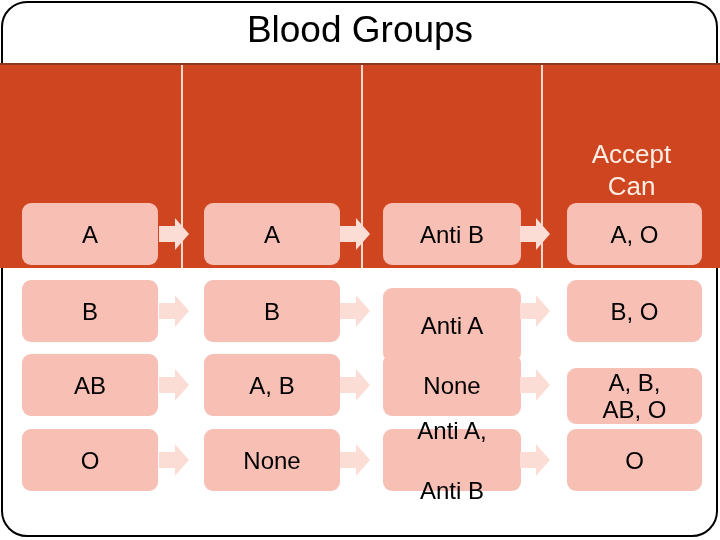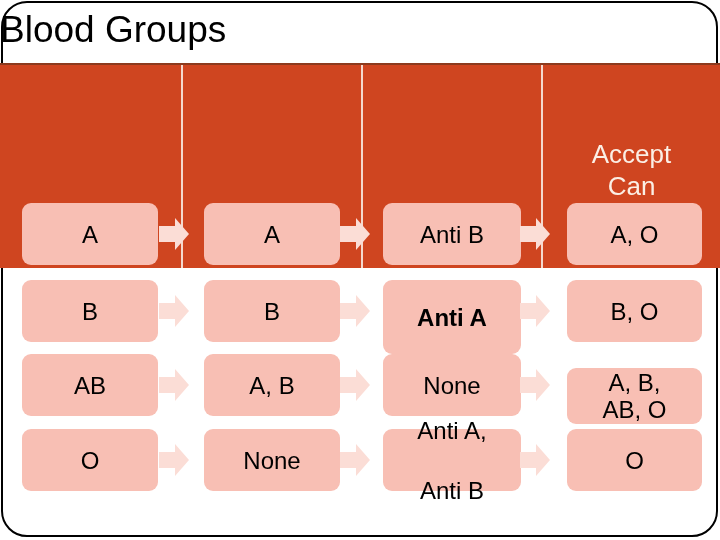--- a/index.html
+++ b/index.html
@@ -21,20 +21,21 @@
     box-sizing:border-box;
     background:#ffffff;
     overflow:hidden;
   }
 
   
   #title{
     position:absolute;
     left:0; top:8px;
     width:720px;
+    text-align:center;
     font-size:37px;
     line-height:44px;
     color:#000000;
     letter-spacing:0px;
     white-space:nowrap;
   }
 
   
   #rule{
     position:absolute;
@@ -154,21 +155,21 @@
       <svg viewBox="0 0 30 32" xmlns="http://www.w3.org/2000/svg">
         <polygon points="0,8 16,8 16,0 30,16 16,32 16,24 0,24" fill="#FBDDD6"></polygon>
       </svg>
     </div>
     <div class="cell" style="left: 22px; top: 280px; width: 136px; height: 62px;">
       <span>B</span>
     </div>
     <div class="cell" style="left: 204px; top: 280px; width: 136px; height: 62px;">
       <span>B</span>
     </div>
-    <div class="cell" style="left: 383px; top: 280px; width: 138px; height: 74px; font-weight: bold;">
+    <div class="cell" style="left: 383px; top: 288px; width: 138px; height: 74px;">
       <span>Anti A</span>
     </div>
     <div class="cell" style="left: 567px; top: 280px; width: 135px; height: 62px;">
       <span>B, O</span>
     </div>
     <div class="arrow" style="left: 159px; top: 295px;">
       <svg viewBox="0 0 30 32" xmlns="http://www.w3.org/2000/svg">
         <polygon points="0,8 16,8 16,0 30,16 16,32 16,24 0,24" fill="#FBDDD6"></polygon>
       </svg>
     </div>

